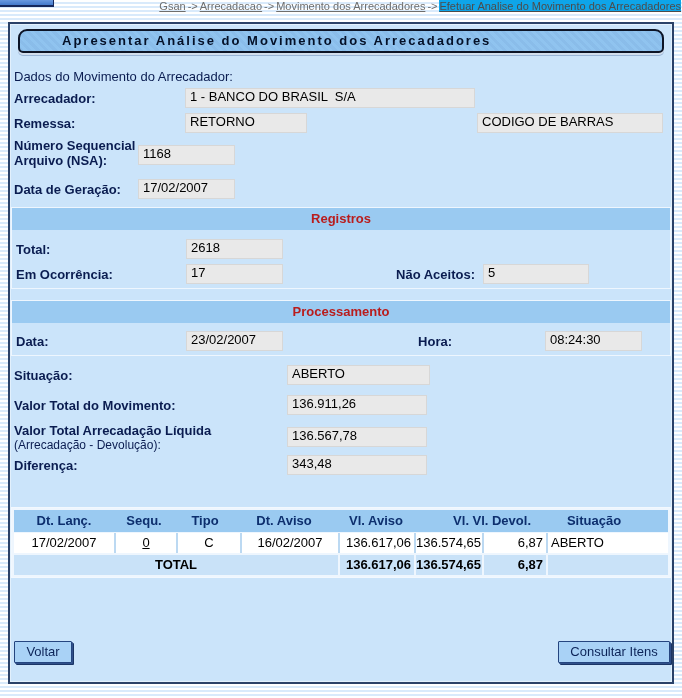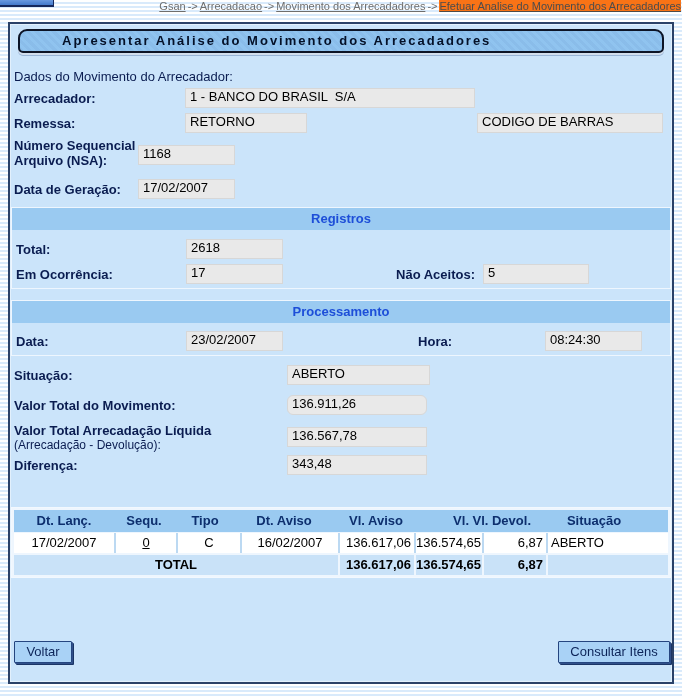--- a/index.html
+++ b/index.html
@@ -17,21 +17,21 @@
     background:linear-gradient(180deg,#6a9ae0,#447ACC);
     border-bottom:2px solid #16295d; border-right:1px solid #16295d;
   }
 
   .breadcrumb{
     position:absolute; top:0; right:1px; height:12px;
     font-size:11px; line-height:12px; color:#6e6e6e; white-space:nowrap;
   }
   .breadcrumb .crumb{ text-decoration:underline; cursor:pointer; }
   .breadcrumb .sep{ padding:0 2px; }
-  .breadcrumb .crumb.current{ background:#f97316; color:#4c4c4c;margin-top:16px; }
+  .breadcrumb .crumb.current{ background:#0ea5e9; color:#4c4c4c;margin-top:16px; }
 
   .frame{
     position:absolute; left:8px; top:22px; width:666px; height:662px;
     background:#cbe4fa; border:2px solid #2a4168;
     box-shadow:inset 0 0 0 1px rgba(255,255,255,0.45);
   }
 
   .title-bar{
     position:absolute; left:8px; top:5px; width:646px; height:24px;
     background:#8ec3ef;
@@ -49,21 +49,21 @@
     font-size:13px; color:#000; line-height:16px; padding-left:4px; white-space:pre;
     overflow:hidden;
   }
 
   .box{
     position:absolute; left:1px; width:660px;
     background:#cbe4fa; border:1px solid #eef6fe;
   }
   .box-header{
     height:22px; background:#9acaf1; text-align:center;
-    font-size:13px; font-weight:bold; color:#1d4ed8; line-height:22px;
+    font-size:13px; font-weight:bold; color:#b91c1c; line-height:22px;
   }
   .box .lbl, .box .fld{ }
 
   
   .mov-table{
     position:absolute; left:1px; top:483px; width:660px;
     background:#eef6fe; border:1px solid #f2f8fe; padding:2px;
   }
   .t-row{ display:flex; }
   .t-head{ height:22px; background:#9acaf1; }
@@ -135,21 +135,21 @@
     <div class="lbl" style="left:4px; top:33px;">Data:</div>
     <div class="fld" style="left:174px; top:30px; width:97px;">23/02/2007</div>
     <div class="lbl" style="left:330px; top:33px; width:110px; text-align:right;">Hora:</div>
     <div class="fld" style="left:485px; top:30px; width:97px;margin-left:48px;">08:24:30</div>
   </div>
 
   <div class="lbl" style="left:4px; top:344px;">Situação:</div>
   <div class="fld" style="left:277px; top:341px; width:143px;">ABERTO</div>
 
   <div class="lbl" style="left:4px; top:374px;">Valor Total do Movimento:</div>
-  <div class="fld" style="left:277px; top:371px; width:140px;border-radius:6px;">136.911,26</div>
+  <div class="fld" style="left:277px; top:371px; width:140px;">136.911,26</div>
 
   <div class="lbl" style="left:4px; top:399px;">Valor Total Arrecadação Líquida</div>
   <div class="lbl plain" style="left:4px; top:414px; font-size:12px;">(Arrecadação - Devolução):</div>
   <div class="fld" style="left:277px; top:403px; width:140px;">136.567,78</div>
 
   <div class="lbl" style="left:4px; top:434px;">Diferença:</div>
   <div class="fld" style="left:277px; top:431px; width:140px;">343,48</div>
 
   <div class="mov-table">
     <div class="t-row t-head">

